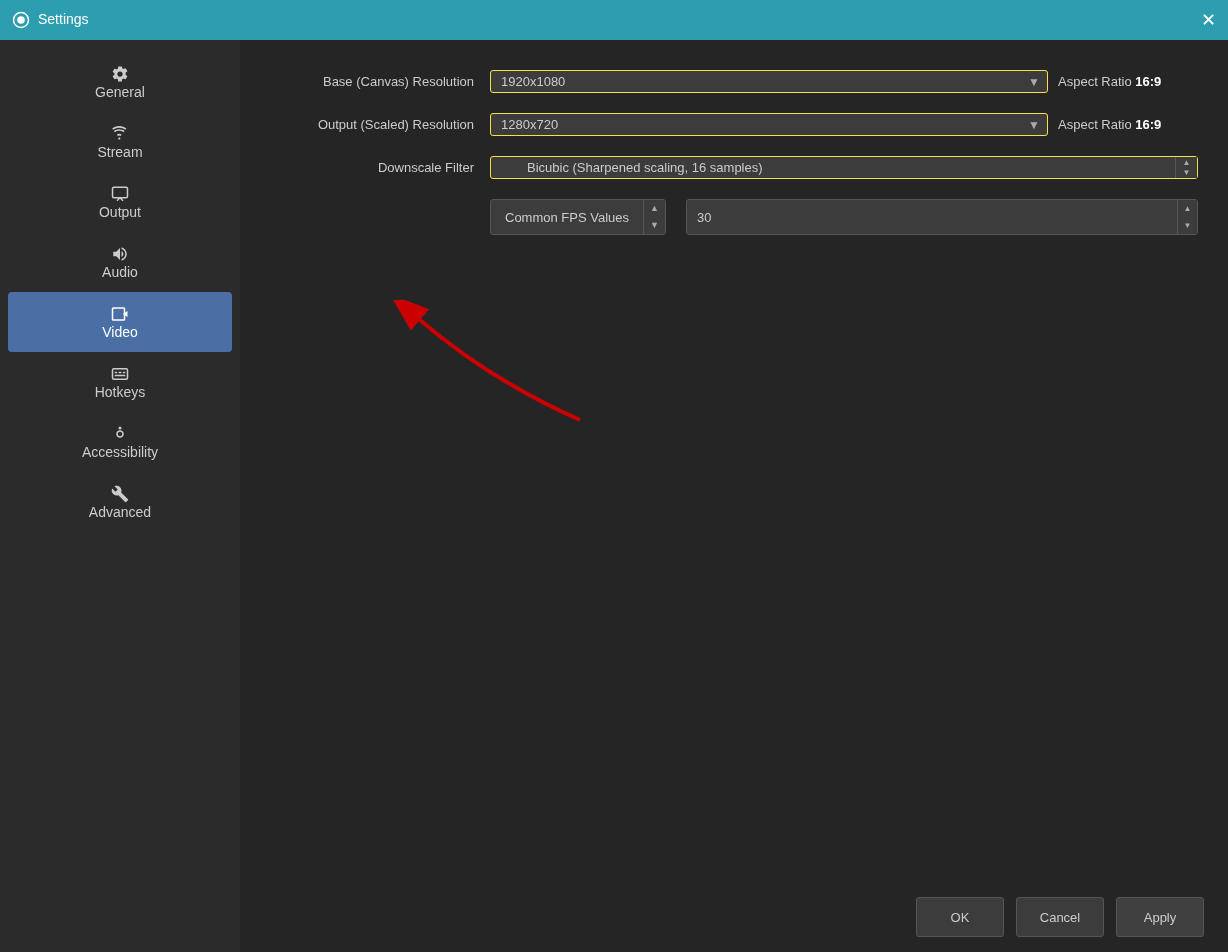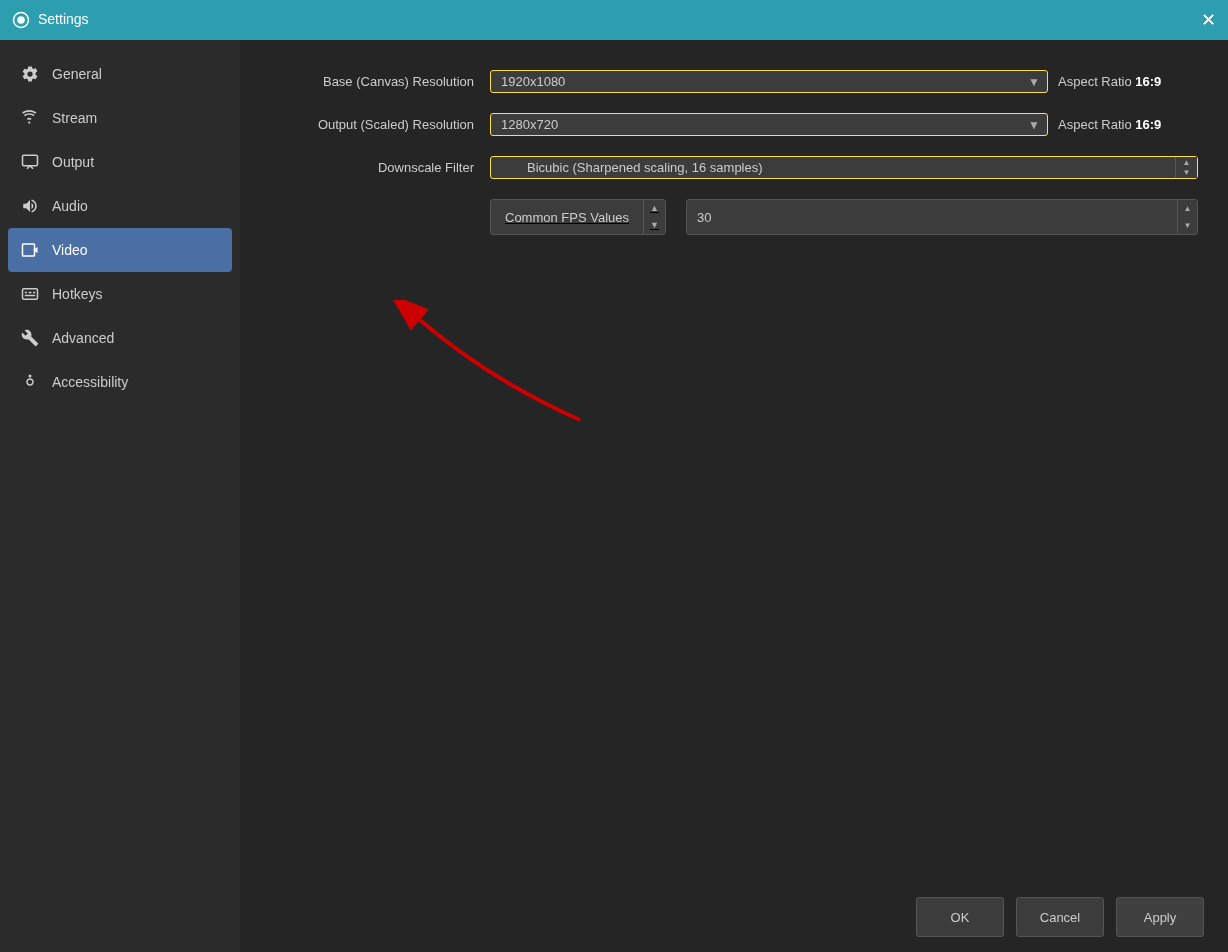--- a/index.html
+++ b/index.html
@@ -59,26 +59,27 @@
       width: 240px;
       background: #2b2b2b;
       height: 100%;
       padding: 12px 0;
       flex-shrink: 0;
     }
 
     .sidebar-item {
       display: flex;
       align-items: center;
-      gap: 12px;
+      gap: 0;
       padding: 12px 20px;
       cursor: pointer;
       color: #cccccc;
       font-size: 14px;
       position: relative;
+      flex-direction: column;
     }
 
     .sidebar-item.active {
       background: #4a6fa5;
       color: #fff;
       border-radius: 4px;
       margin: 0 8px;
       padding: 12px 12px;
     }
 
@@ -402,35 +403,35 @@
             <rect x="16" y="9" width="3" height="2" fill="#ccc"></rect>
             <rect x="5" y="13" width="14" height="2" fill="#ccc"></rect>
           </svg>
       </span>
       <span>Hotkeys</span>
     </div>
 
     <div class="sidebar-item">
       <span class="icon">
         <svg viewBox="0 0 24 24">
-            <path d="M22.7 19l-9.1-9.1c.9-2.3.4-5-1.5-6.9-2-2-5-2.4-7.4-1.3L9 6 6 9 1.6 4.7C.4 7.1.9 10.1 2.9 12.1c1.9 1.9 4.6 2.4 6.9 1.5l9.1 9.1c.4.4 1 .4 1.4 0l2.3-2.3c.5-.4.5-1.1.1-1.4z" fill="#ccc"></path>
-          </svg>
-      </span>
-      <span>Advanced</span>
-    </div>
-
-    <div class="sidebar-item">
-      <span class="icon">
-        <svg viewBox="0 0 24 24">
             <circle cx="12" cy="4" r="2" fill="#ccc"></circle>
             <path d="M12 7c-2.76 0-5 2.24-5 5s2.24 5 5 5 5-2.24 5-5-2.24-5-5-5zm0 8c-1.66 0-3-1.34-3-3s1.34-3 3-3 3 1.34 3 3-1.34 3-3 3z" fill="#ccc"></path>
             <path d="M4.5 9H2v2h2.5c0 3.04 1.7 5.67 4.22 7L7 22h2l1.5-3.5H13.5L15 22h2l-1.72-4.01C17.8 16.67 19.5 14.04 19.5 11H22V9H4.5z" fill="none"></path>
           </svg>
       </span>
       <span>Accessibility</span>
+    </div>
+
+    <div class="sidebar-item">
+      <span class="icon">
+        <svg viewBox="0 0 24 24">
+            <path d="M22.7 19l-9.1-9.1c.9-2.3.4-5-1.5-6.9-2-2-5-2.4-7.4-1.3L9 6 6 9 1.6 4.7C.4 7.1.9 10.1 2.9 12.1c1.9 1.9 4.6 2.4 6.9 1.5l9.1 9.1c.4.4 1 .4 1.4 0l2.3-2.3c.5-.4.5-1.1.1-1.4z" fill="#ccc"></path>
+          </svg>
+      </span>
+      <span>Advanced</span>
     </div>
 
   </div>
 
   <div class="content">
 
     <div class="form-row">
       <div class="form-label">Base (Canvas) Resolution</div>
       <div class="form-control-group">
         <div class="select-wrapper">
@@ -470,21 +471,21 @@
           <div class="spinner-wrapper">
             <button class="spinner-btn">▲</button>
             <button class="spinner-btn">▼</button>
           </div>
         </div>
       </div>
     </div>
 
     <div class="fps-row">
       <div class="form-label" style="width:220px; flex-shrink:0;"></div>
-      <div style="display:flex; align-items:center; flex:1; gap:10px;text-decoration:underline;">
+      <div style="display:flex; align-items:center; flex:1; gap:10px;">
         <div class="fps-toggle">
           <span class="fps-toggle-label">Common FPS Values</span>
           <div class="fps-toggle-arrows">
             <button class="fps-arrow-btn">▲</button>
             <button class="fps-arrow-btn">▼</button>
           </div>
         </div>
         <div class="fps-value-wrapper">
           <input class="fps-value-field" type="text" value="30" style="">
           <div class="fps-value-arrows">

